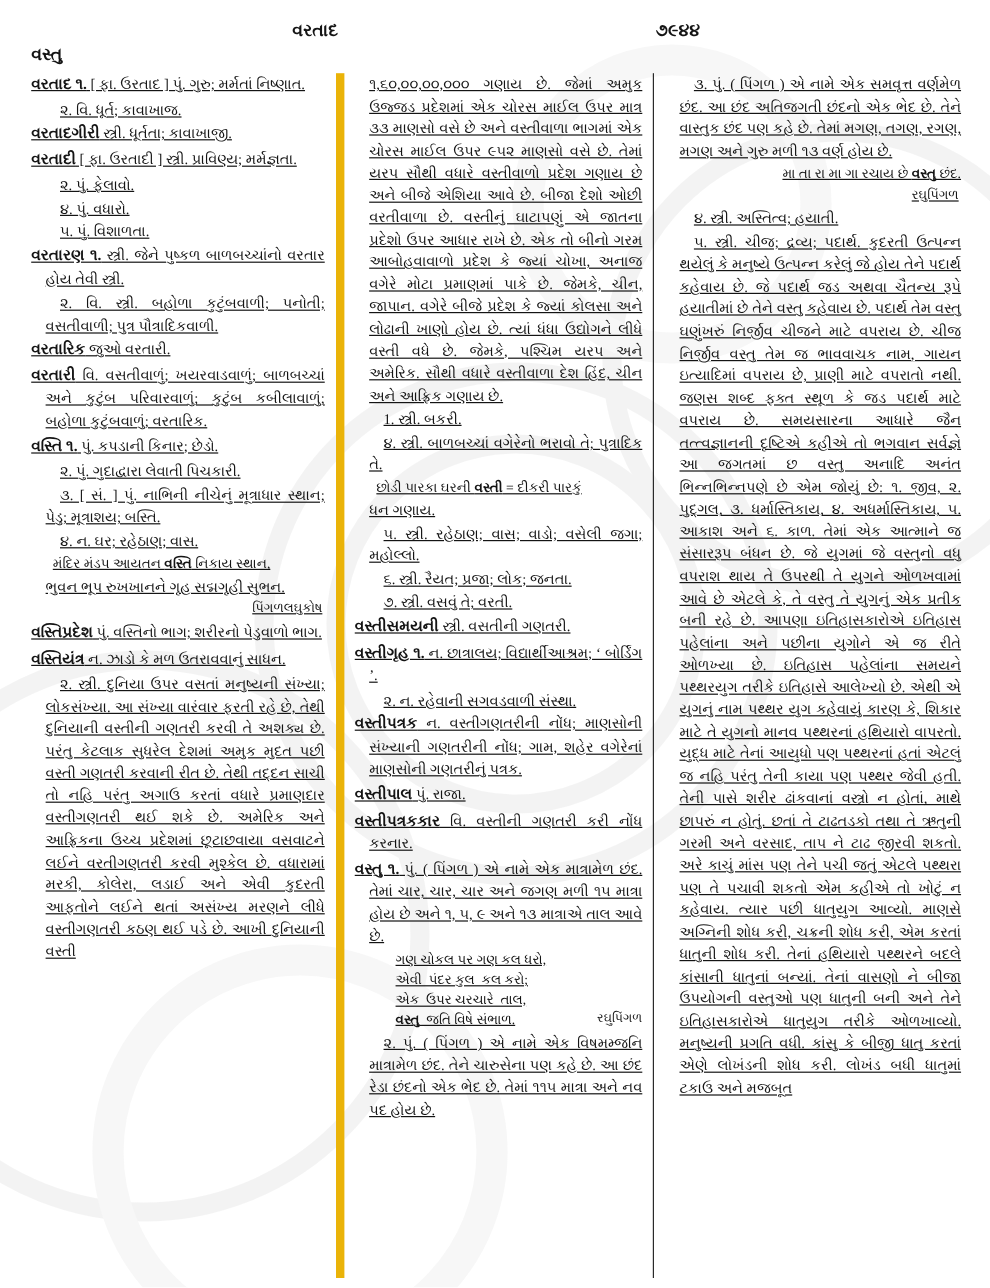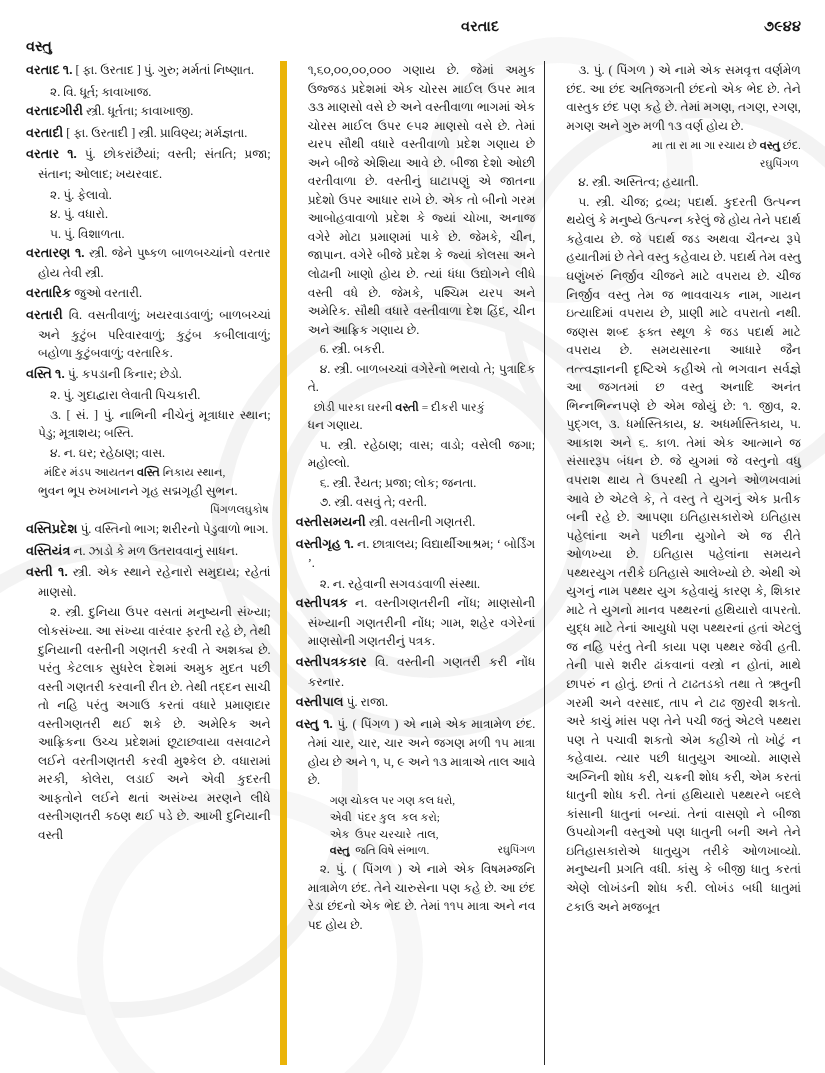--- a/index.html
+++ b/index.html
@@ -31,21 +31,21 @@
     padding: 18px 14px 8px 14px;
     box-sizing: border-box;
     display: flex;
     flex-direction: column;
   }
 
   
   .runhead {
     display: flex;
     align-items: baseline;
-    justify-content: flex-end;
+    justify-content: center;
     font-size: 14.5px;
     font-weight: bold;
     padding: 0 10px 0 12px;
     letter-spacing: 0.1px;
   }
   .runhead .hl { width: 170px; text-align: left; }
   .runhead .hc { flex: 1; text-align: center; font-size: 15.5px; letter-spacing: 0.4px;}
   .runhead .hr { width: 170px; text-align: right; }
 
   .catchword {
@@ -63,20 +63,21 @@
   }
   .col {
     width: 33.33%;
     box-sizing: border-box;
     padding: 0 9px;
     font-size: 12.2px;
     line-height: 1.52;
     text-align: justify;
     text-justify: inter-word;
     overflow: hidden;
+    text-decoration: underline;
   }
   .col.c1 { padding-left: 12px; }
   .col.c2 { border-left: 7px solid #eab308; border-right: 1px solid #2a2a2a; }
   .col.c3 { padding-right: 10px; }
 
   
   p {
     margin: 0 0 1.5px 0;
   }
   .entry {
@@ -155,59 +156,58 @@
 
   <div class="catchword">વસ્તુ</div>
 
   <div class="columns">
 
     <div class="col c1">
       <p class="entry"><span class="hw">વરતાદ ૧.</span><span> [ ફા. ઉરતાદ ] પું. ગુરુ; મર્મતાં નિષ્ણાત.</span></p>
       <p class="sense"><span>૨. વિ. ધૂર્ત; કાવાખાજ.</span></p>
       <p class="entry"><span class="hw">વરતાદગીરી</span><span> સ્ત્રી. ધૂર્તતા; કાવાખાજી.</span></p>
       <p class="entry"><span class="hw">વરતાદી</span><span> [ ફા. ઉરતાદી ] સ્ત્રી. પ્રાવિણ્ય; મર્મજ્ઞતા.</span></p>
-      <p class="entry"><span class="hw">વરતાર ૧.</span><span> પું. છોકરાંછૈયાં; વસ્તી; સંતતિ; પ્રજા; સંતાન; ઓલાદ; ખયરવાદ.</span></p>
       <p class="sense"><span>૨. પું. ફેલાવો.</span></p>
       <p class="sense"><span>૪. પું. વધારો.</span></p>
       <p class="sense"><span>૫. પું. વિશાળતા.</span></p>
       <p class="entry"><span class="hw">વરતારણ ૧.</span><span> સ્ત્રી. જેને પુષ્કળ બાળબચ્ચાંનો વરતાર હોય તેવી સ્ત્રી.</span></p>
+      <p class="sense"><span>૨. વિ. સ્ત્રી. બહોળા કુટુંબવાળી; પનોતી; વસતીવાળી; પુત્ર પૌત્રાદિકવાળી.</span></p>
       <p class="entry"><span class="hw">વરતારિક</span><span> જુઓ વરતારી.</span></p>
       <p class="entry"><span class="hw">વરતારી</span><span> વિ. વસતીવાળું; ખયરવાડવાળું; બાળબચ્ચાં અને કુટુંબ પરિવારવાળું; કુટુંબ કબીલાવાળું; બહોળા કુટુંબવાળું; વરતારિક.</span></p>
       <p class="entry"><span class="hw">વસ્તિ ૧.</span><span> પું. કપડાની કિનાર; છેડો.</span></p>
       <p class="sense"><span>૨. પું. ગુદાદ્વારા લેવાતી પિચકારી.</span></p>
       <p class="sense"><span>૩. [ સં. ] પું. નાભિની નીચેનું મૂત્રાધાર સ્થાન; પેડુ; મૂત્રાશય; બસ્તિ.</span></p>
       <p class="sense"><span>૪. ન. ઘર; રહેઠાણ; વાસ.</span></p>
 
       <p class="quote-line-left"><span>મંદિર મંડપ આયતન </span><span class="bold">વસ્તિ</span><span> નિકાય સ્થાન,</span></p>
       <p class="cont">ભુવન ભૂપ રુખખાનને ગૃહ સદ્મગૃહી સુભન.</p>
       <p class="src">પિંગળલઘુકોષ</p>
 
       <p class="entry"><span class="hw">વસ્તિપ્રદેશ</span><span> પું. વસ્તિનો ભાગ; શરીરનો પેડુવાળો ભાગ.</span></p>
       <p class="entry"><span class="hw">વસ્તિયંત્ર</span><span> ન. ઝાડો કે મળ ઉતરાવવાનું સાધન.</span></p>
-      <p class="entry"><span class="hw">વસ્તી ૧.</span><span> સ્ત્રી. એક સ્થાને રહેનારો સમુદાય; રહેતાં માણસો.</span></p>
       <p class="sense"><span>૨. સ્ત્રી. દુનિયા ઉપર વસતાં મનુષ્યની સંખ્યા; લોકસંખ્યા. આ સંખ્યા વારંવાર ફરતી રહે છે, તેથી દુનિયાની વસ્તીની ગણતરી કરવી તે અશક્ય છે. પરંતુ કેટલાક સુધરેલ દેશમાં અમુક મુદત પછી વસ્તી ગણતરી કરવાની રીત છે. તેથી તદ્દન સાચી તો નહિ પરંતુ અગાઉ કરતાં વધારે પ્રમાણદાર વસ્તીગણતરી થઈ શકે છે. અમેરિક અને આફ્રિકના ઉચ્ચ પ્રદેશમાં છૂટાછવાયા વસવાટને લઈને વરતીગણતરી કરવી મુશ્કેલ છે. વધારામાં મરકી, કોલેરા, લડાઈ અને એવી કુદરતી આફતોને લઈને થતાં અસંખ્ય મરણને લીધે વસ્તીગણતરી કઠણ થઈ પડે છે. આખી દુનિયાની વસ્તી</span></p>
     </div>
 
     <div class="col c2">
       <p class="cont">૧,૬૦,૦૦,૦૦,૦૦૦ ગણાય છે. જેમાં અમુક ઉજ્જડ પ્રદેશમાં એક ચોરસ માઈલ ઉપર માત્ર ૩૩ માણસો વસે છે અને વસ્તીવાળા ભાગમાં એક ચોરસ માઈલ ઉપર ૯૫૨ માણસો વસે છે. તેમાં યરપ સૌથી વધારે વસ્તીવાળો પ્રદેશ ગણાય છે અને બીજે એશિયા આવે છે. બીજા દેશો ઓછી વરતીવાળા છે. વસ્તીનું ઘાટાપણું એ જાતના પ્રદેશો ઉપર આધાર રાખે છે. એક તો બીનો ગરમ આબોહવાવાળો પ્રદેશ કે જ્યાં ચોખા, અનાજ વગેરે મોટા પ્રમાણમાં પાકે છે. જેમકે, ચીન, જાપાન. વગેરે બીજે પ્રદેશ કે જ્યાં કોલસા અને લોઢાની ખાણો હોય છે. ત્યાં ધંધા ઉદ્યોગને લીધે વસ્તી વધે છે. જેમકે, પશ્ચિમ યરપ અને અમેરિક. સૌથી વધારે વસ્તીવાળા દેશ હિંદ, ચીન અને આફ્રિક ગણાય છે.</p>
-      <p class="sense">6. સ્ત્રી. બકરી.</p>
+      <p class="sense">1. સ્ત્રી. બકરી.</p>
       <p class="sense">૪. સ્ત્રી. બાળબચ્ચાં વગેરેનો ભરાવો તે; પુત્રાદિક તે.</p>
 
       <p class="quote-line-left"><span>છોડી પારકા ઘરની </span><span class="bold">વસ્તી</span><span> = દીકરી પારકું</span></p>
       <p class="cont">ધન ગણાય.</p>
 
       <p class="sense">૫. સ્ત્રી. રહેઠાણ; વાસ;  વાડો; વસેલી જગા; મહોલ્લો.</p>
       <p class="sense">૬. સ્ત્રી. રૈયત; પ્રજા; લોક; જનતા.</p>
       <p class="sense">૭. સ્ત્રી. વસવું તે; વરતી.</p>
       <p class="entry"><span class="hw">વસ્તીસમયની</span><span> સ્ત્રી. વસતીની ગણતરી.</span></p>
       <p class="entry"><span class="hw">વસ્તીગૃહ ૧.</span><span> ન. છાત્રાલય; વિદ્યાર્થીઆશ્રમ; ‘ બોર્ડિંગ ’.</span></p>
       <p class="sense">૨. ન. રહેવાની સગવડવાળી સંસ્થા.</p>
       <p class="entry"><span class="hw">વસ્તીપત્રક</span><span> ન. વસ્તીગણતરીની નોંધ; માણસોની સંખ્યાની ગણતરીની નોંધ; ગામ, શહેર વગેરેનાં માણસોની ગણતરીનું  પત્રક.</span></p>
+      <p class="entry"><span class="hw">વસ્તીપાલ</span><span> પું. રાજા.</span></p>
       <p class="entry"><span class="hw">વસ્તીપત્રકકાર</span><span> વિ. વસ્તીની ગણતરી કરી નોંધ કરનાર.</span></p>
-      <p class="entry"><span class="hw">વસ્તીપાલ</span><span> પું. રાજા.</span></p>
       <p class="entry"><span class="hw">વસ્તુ ૧.</span><span> પું. ( પિંગળ ) એ નામે એક માત્રામેળ છંદ. તેમાં ચાર, ચાર, ચાર અને જગણ મળી ૧૫ માત્રા હોય છે અને ૧, ૫, ૯ અને ૧૩ માત્રાએ તાલ આવે છે.</span></p>
 
       <div class="verse">
         <div>ગણ ચોકલ પર ગણ કલ ધરો,</div>
         <div>એવી  પંદર કુલ  કલ કરો;</div>
         <div>એક  ઉપર ચરચારે  તાલ,</div>
         <div><span class="bold">વસ્તુ</span><span>  જતિ વિષે સંભાળ.</span><span class="sub-src">રઘુપિંગળ</span></div>
       </div>
 
       <p class="sense">૨. પું. ( પિંગળ ) એ નામે એક વિષમમ્જનિ માત્રામેળ છંદ. તેને ચારુસેના પણ કહે છે. આ છંદ રેડા છંદનો એક ભેદ છે. તેમાં ૧૧૫ માત્રા અને નવ પદ હોય છે.</p>

